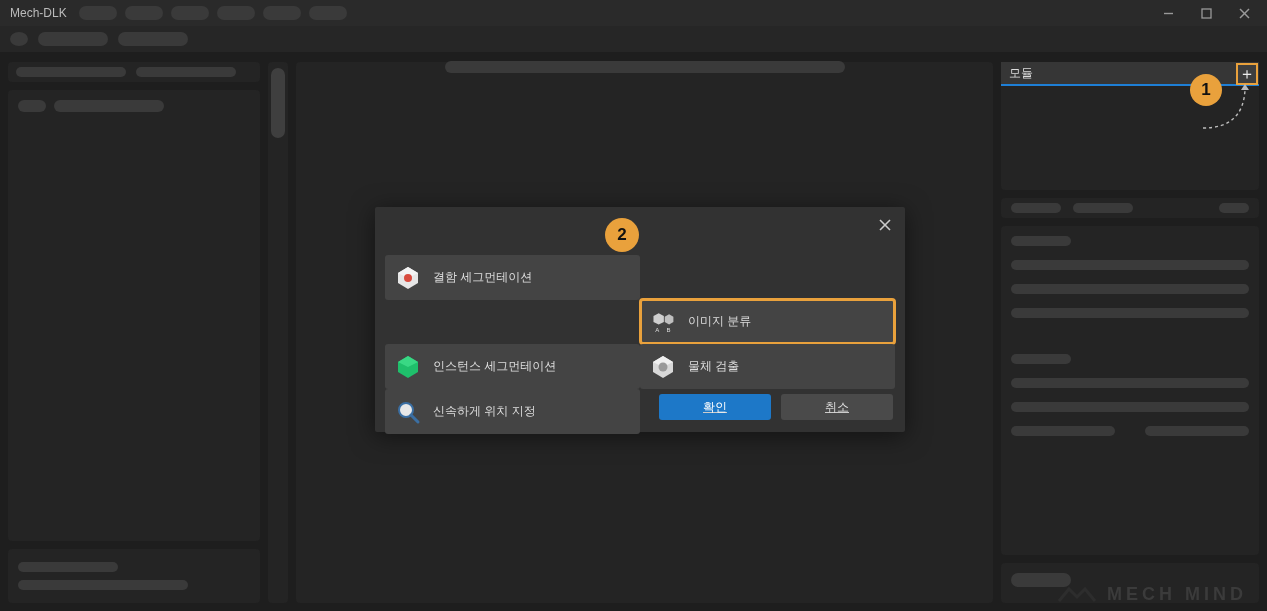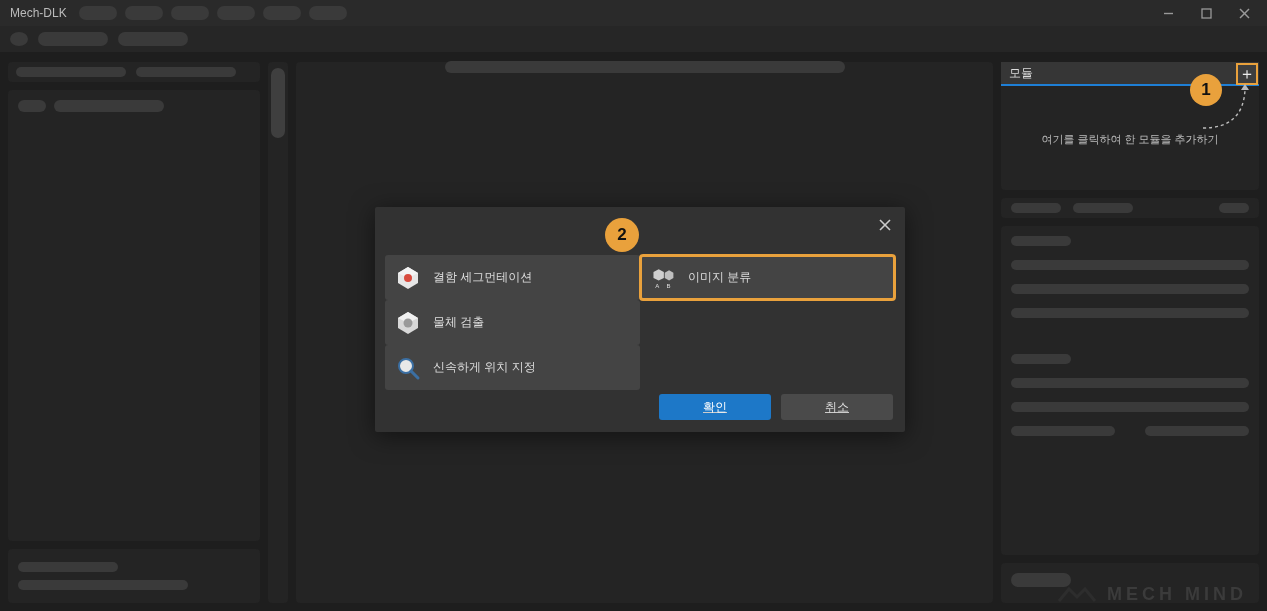--- a/index.html
+++ b/index.html
@@ -74,21 +74,21 @@
     
     .modal{position:absolute;left:375px;top:207px;width:530px;height:225px;background:#323232;border-radius:2px;box-shadow:0 4px 24px rgba(0,0,0,.5);z-index:10;}
     .badge2{position:absolute;left:605px;top:218px;width:34px;height:34px;border-radius:50%;background:#e9a13c;color:#111;font-weight:700;display:flex;align-items:center;justify-content:center;font-size:17px;z-index:30;}
 
     .modal .close{position:absolute;top:8px;right:10px;width:20px;height:20px;display:flex;align-items:center;justify-content:center;color:#ccc;font-size:14px;}
 
     .opt-grid{position:absolute;top:48px;left:10px;right:10px;display:grid;grid-template-columns:1fr 1fr;}
     .opt{height:45px;background:#444;border-radius:3px;display:flex;align-items:center;gap:12px;padding:0 10px;font-size:12px;color:#ddd;}
     .opt .ic{width:26px;height:26px;display:flex;align-items:center;justify-content:center;}
     .opt .ic svg{display:block;}
-    .opt.sel{outline:3px solid #e9a13c;outline-offset:-2px;}
+    .opt.sel{outline:3px solid #e9a13c;outline-offset:-2px;margin-top:44px;}
     
     .opt.gridpos{grid-column:1/2;}
 
     .modal .btns{position:absolute;bottom:12px;right:12px;display:flex;gap:10px;text-decoration:underline;}
     .btn{height:26px;width:112px;border-radius:3px;display:flex;align-items:center;justify-content:center;font-size:12px;}
     .btn.primary{background:#1d78c8;color:#fff;}
     .btn.secondary{background:#4a4a4a;color:#ddd;}
 
     
     .watermark{position:absolute;right:20px;bottom:6px;color:#3b3b3b;font-size:18px;letter-spacing:4px;font-weight:700;display:flex;align-items:center;gap:10px;}
@@ -165,21 +165,20 @@
   </div>
 
   <div class="col-right">
     <div class="right-top panel">
       <div class="module-head">
         <span>모듈</span>
       </div>
       <div class="add-module">
         <span class="plus">＋</span>
       </div>
-      <div class="hint">여기를 클릭하여 한 모듈을 추가하기</div>
 
       <svg class="dotarrow" width="60" height="60" style="position:absolute;right:2px;top:20px;">
         <path d="M6 46 Q 46 46 48 8" stroke="#bbb" stroke-width="1.4" fill="none" stroke-dasharray="3 3"></path>
         <polygon points="44,8 52,8 48,2" fill="#bbb"></polygon>
       </svg>
     </div>
 
     <div class="right-row panel">
       <div class="rr rr1"></div>
       <div class="rr rr2"></div>
@@ -235,20 +234,29 @@
         <svg width="30" height="26" viewBox="0 0 30 26">
           <polygon points="10,3 16,6 16,13 10,16 4,13 4,6" fill="#cfcfcf"></polygon>
           <polygon points="22,4 27,7 27,13 22,16 17,13 17,7" fill="#bfbfbf"></polygon>
           <text x="6" y="24" font-size="7" fill="#ddd">A</text>
           <text x="19" y="24" font-size="7" fill="#ddd">B</text>
         </svg>
       </span>
       <span>이미지 분류</span>
     </div>
 
+    <div class="opt">
+      <span class="ic">
+        <svg width="26" height="26" viewBox="0 0 26 26">
+            <polygon points="13,2 23,8 23,18 13,24 3,18 3,8" fill="#1fbf6b"></polygon>
+            <polygon points="13,2 23,8 13,13 3,8" fill="#39d884"></polygon>
+          </svg>
+      </span>
+      <span>인스턴스 세그먼테이션</span>
+    </div>
 
     <div class="opt">
       <span class="ic">
         <svg width="26" height="26" viewBox="0 0 26 26">
             <polygon points="13,2 23,8 23,18 13,24 3,18 3,8" fill="#d8d8d8"></polygon>
             <polygon points="13,2 23,8 13,13 3,8" fill="#f0f0f0"></polygon>
             <circle cx="13" cy="13" r="4.5" fill="#9a9a9a"></circle>
           </svg>
       </span>
       <span>물체 검출</span>

